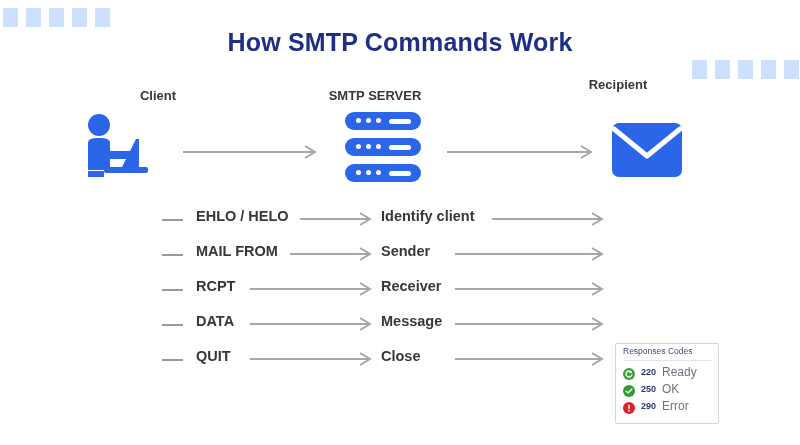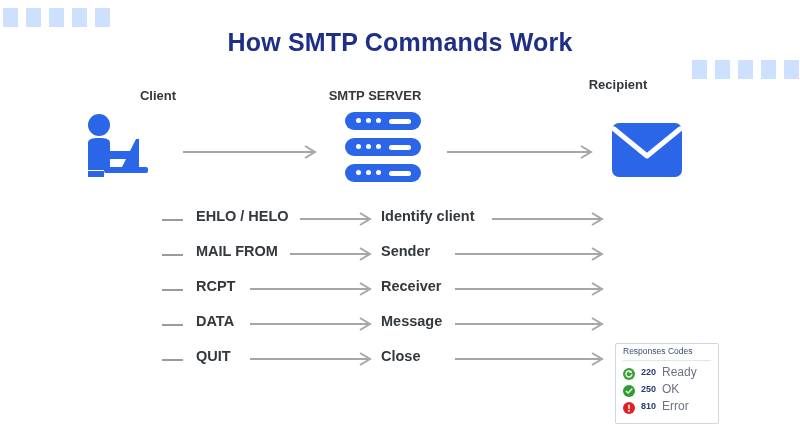--- a/index.html
+++ b/index.html
@@ -418,18 +418,18 @@
     </div>
 
     <div class="legend-row">
       <span class="lg-icon">
         <svg width="12" height="12" viewBox="0 0 12 12">
           <circle cx="6" cy="6" r="6" fill="#e01f28"></circle>
           <rect x="5.2" y="2.6" width="1.6" height="4.4" rx="0.8" fill="#ffffff"></rect>
           <circle cx="6" cy="8.8" r="0.95" fill="#ffffff"></circle>
         </svg>
       </span>
-      <span class="lg-code">810</span>
+      <span class="lg-code">290</span>
       <span class="lg-text">Error</span>
     </div>
   </div>
 
 </div>
 
 </body></html>

